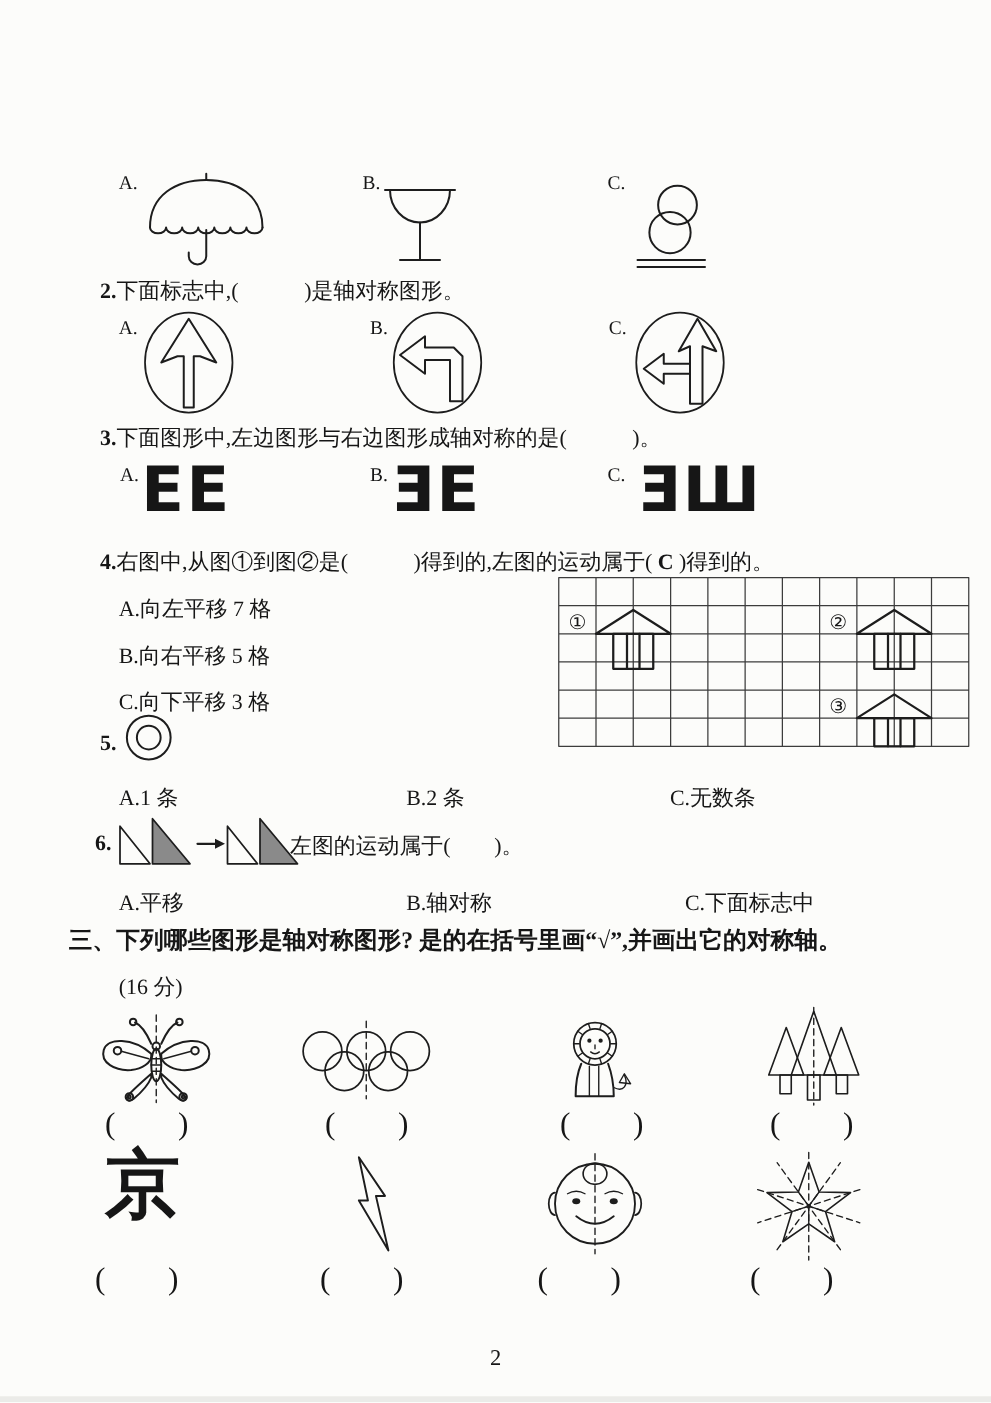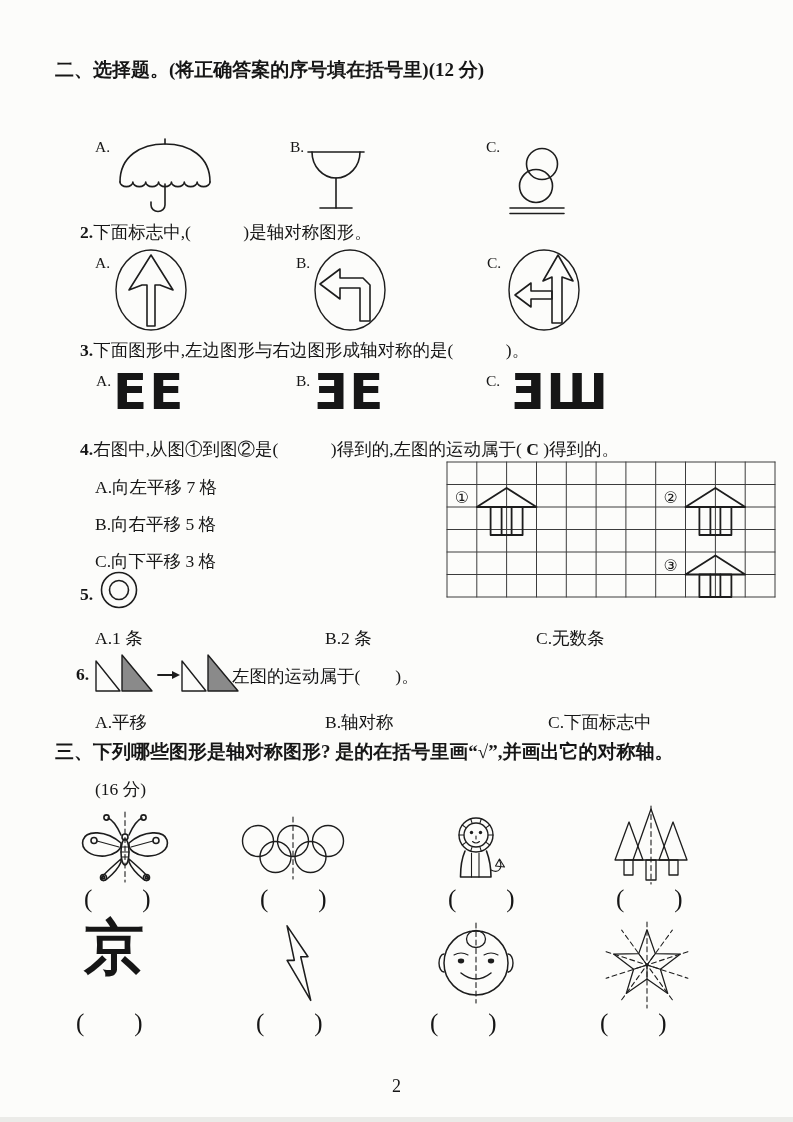--- a/index.html
+++ b/index.html
@@ -25,21 +25,20 @@
   svg .white{fill:#fcfcfa;stroke:#1d1d1d;stroke-width:1.4;}
   svg .gridline{stroke:#3c3c3c;stroke-width:1;}
   svg .house{stroke-width:1.8;}
   svg text{fill:#161616;stroke:none;font-family:"DejaVu Sans",sans-serif;font-size:16px;text-anchor:middle;}
 </style>
 </head>
 <body>
 
 <div class="page">
 
-  <div class="abs h2title" style="left:55px;top:57px">二、选择题。(将正确答案的序号填在括号里)(12 分)</div>
 
 
   <div class="abs figlabel" style="left:95px;top:138px">A.</div>
   <svg class="abs" style="left:112px;top:137px" width="106" height="80" viewBox="0 0 106 80">
     <path d="M8,45 C8,19 29,7 53,7 C77,7 98,19 98,45"></path>
     <path d="M8,45 a6.4,4.6 0 0 0 12.86,0 a6.4,4.6 0 0 0 12.86,0 a6.4,4.6 0 0 0 12.86,0 a6.4,4.6 0 0 0 12.86,0 a6.4,4.6 0 0 0 12.86,0 a6.4,4.6 0 0 0 12.86,0 a6.4,4.6 0 0 0 12.84,0"></path>
     <path d="M53,7 V2"></path>
     <path d="M53,47 V68 a7,6.5 0 0 1 -14,0 v-3"></path>
   </svg>
 

